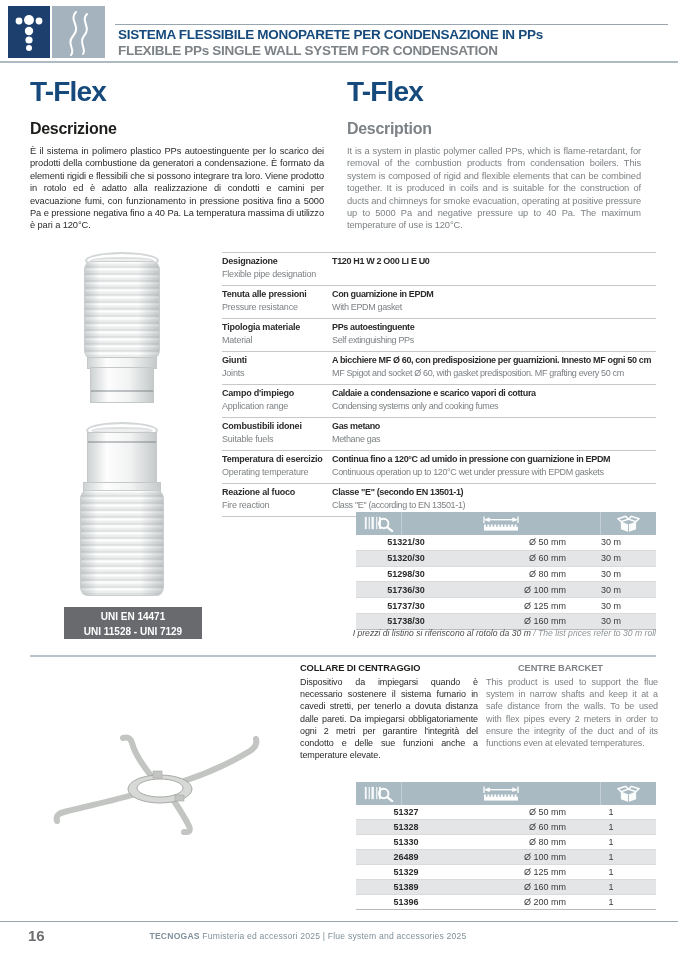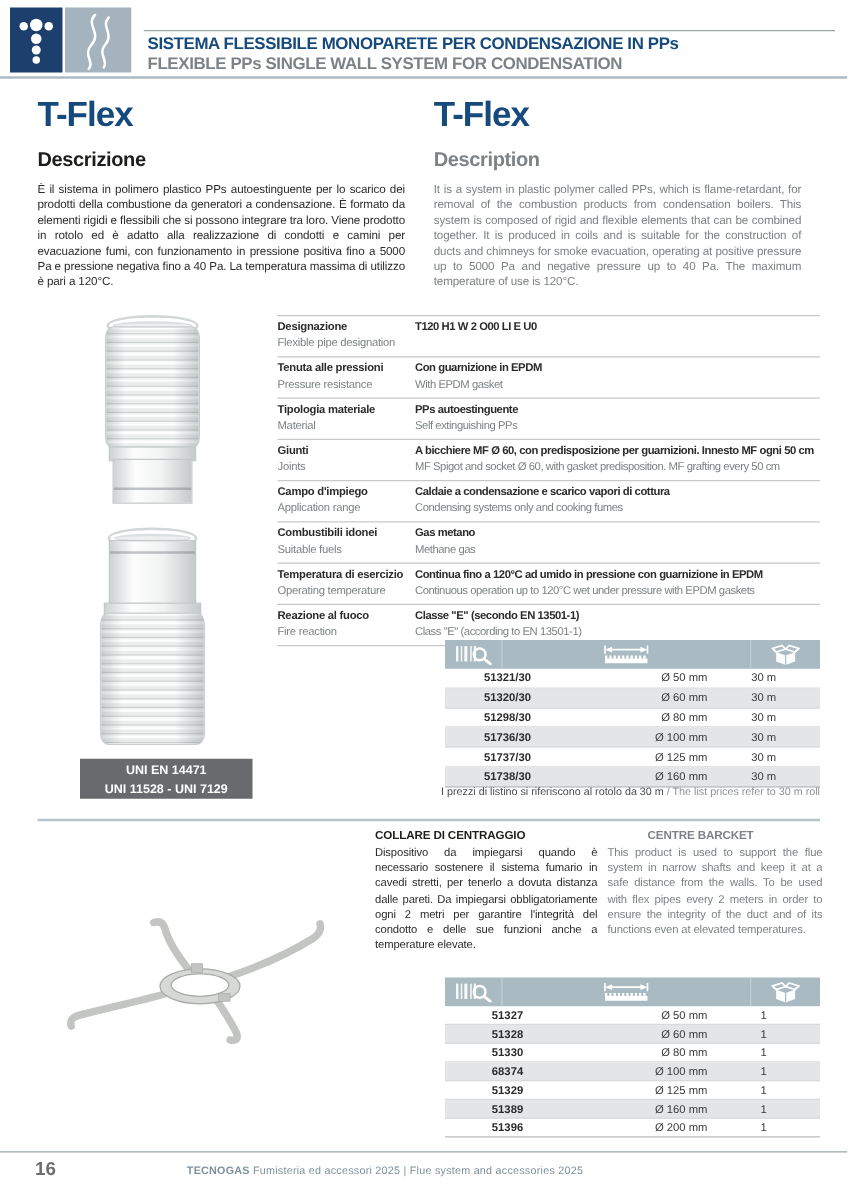--- a/index.html
+++ b/index.html
@@ -39,21 +39,21 @@
   .pt-h2{flex:1;display:flex;justify-content:center;align-items:center;border-right:1px solid #c3ced4;height:23px;}
   .pt-h3{width:55px;flex:none;display:flex;justify-content:center;align-items:center;height:23px;}
   .pt-row{display:flex;align-items:center;border-bottom:1px solid #d8dadb;font-size:9px;}
   .pt-row.alt{background:#e4e5e6;}
   .pt-row:last-child{border-bottom:1px solid #b9bcbe;}
   .pt-c1{width:100px;flex:none;text-align:center;font-weight:bold;color:#2b2b2b;}
   .pt-c2{width:110px;flex:none;text-align:right;color:#3a3a3a;}
   .pt-c3{flex:1;text-align:center;color:#3a3a3a;}
   .t1 .pt-row{height:14.8px;} .t2 .pt-row{height:14px;}
 
-  .note{left:0;top:628px;width:656px;text-align:right;font-size:8.6px;}
+  .note{left:0;top:628px;width:656px;text-align:right;font-size:8.6px;font-style:italic;}
   .note .nit{color:#4a4c4e;} .note .nen{color:#8e9396;}
 
   .divider{left:30px;top:655px;width:626px;height:2px;background:#b7c5cb;}
 
   .collar-h{font-size:9.3px;font-weight:bold;letter-spacing:-0.1px;}
   .collar-h.it{color:#1d1d1b;} .collar-h.en{color:#7d8287;margin-left:32px;}
   .collar-p{font-size:9px;line-height:12.2px;text-align:justify;letter-spacing:-0.1px;}
   .collar-p.it{color:#2b2b2b;width:178px;} .collar-p.en{color:#7d8184;width:172px;}
 
   
@@ -344,21 +344,21 @@
         <span class="pt-c1">51328</span>
         <span class="pt-c2">Ø 60 mm</span>
         <span class="pt-c3">1</span>
       </div>
     <div class="pt-row">
         <span class="pt-c1">51330</span>
         <span class="pt-c2">Ø 80 mm</span>
         <span class="pt-c3">1</span>
       </div>
     <div class="pt-row alt">
-        <span class="pt-c1">68374</span>
+        <span class="pt-c1">26489</span>
         <span class="pt-c2">Ø 100 mm</span>
         <span class="pt-c3">1</span>
       </div>
     <div class="pt-row">
         <span class="pt-c1">51329</span>
         <span class="pt-c2">Ø 125 mm</span>
         <span class="pt-c3">1</span>
       </div>
     <div class="pt-row alt">
         <span class="pt-c1">51389</span>

